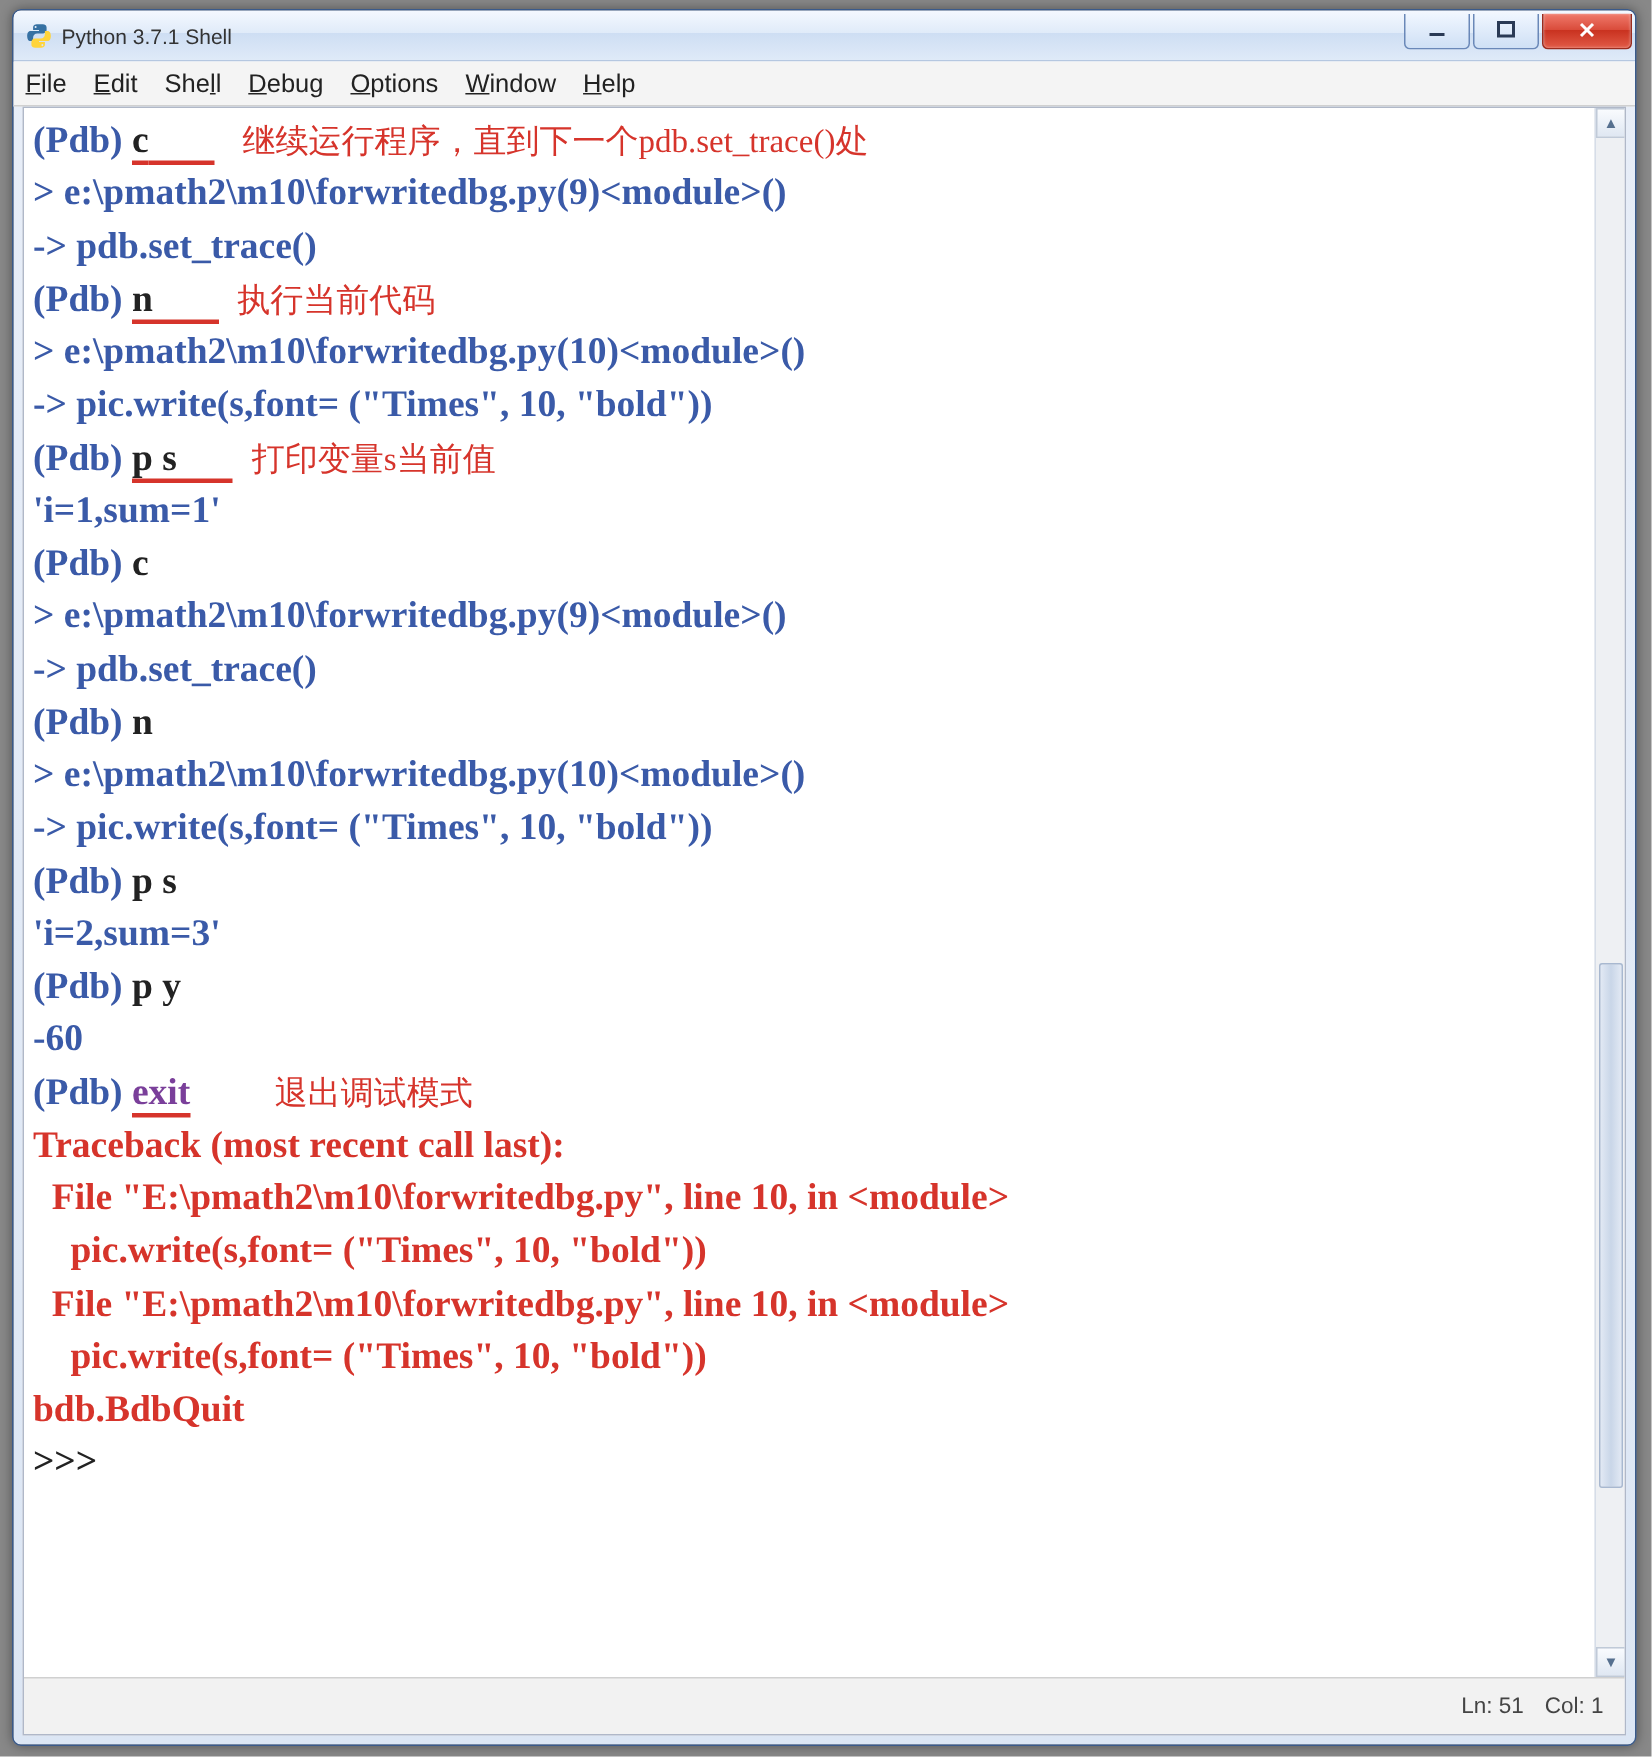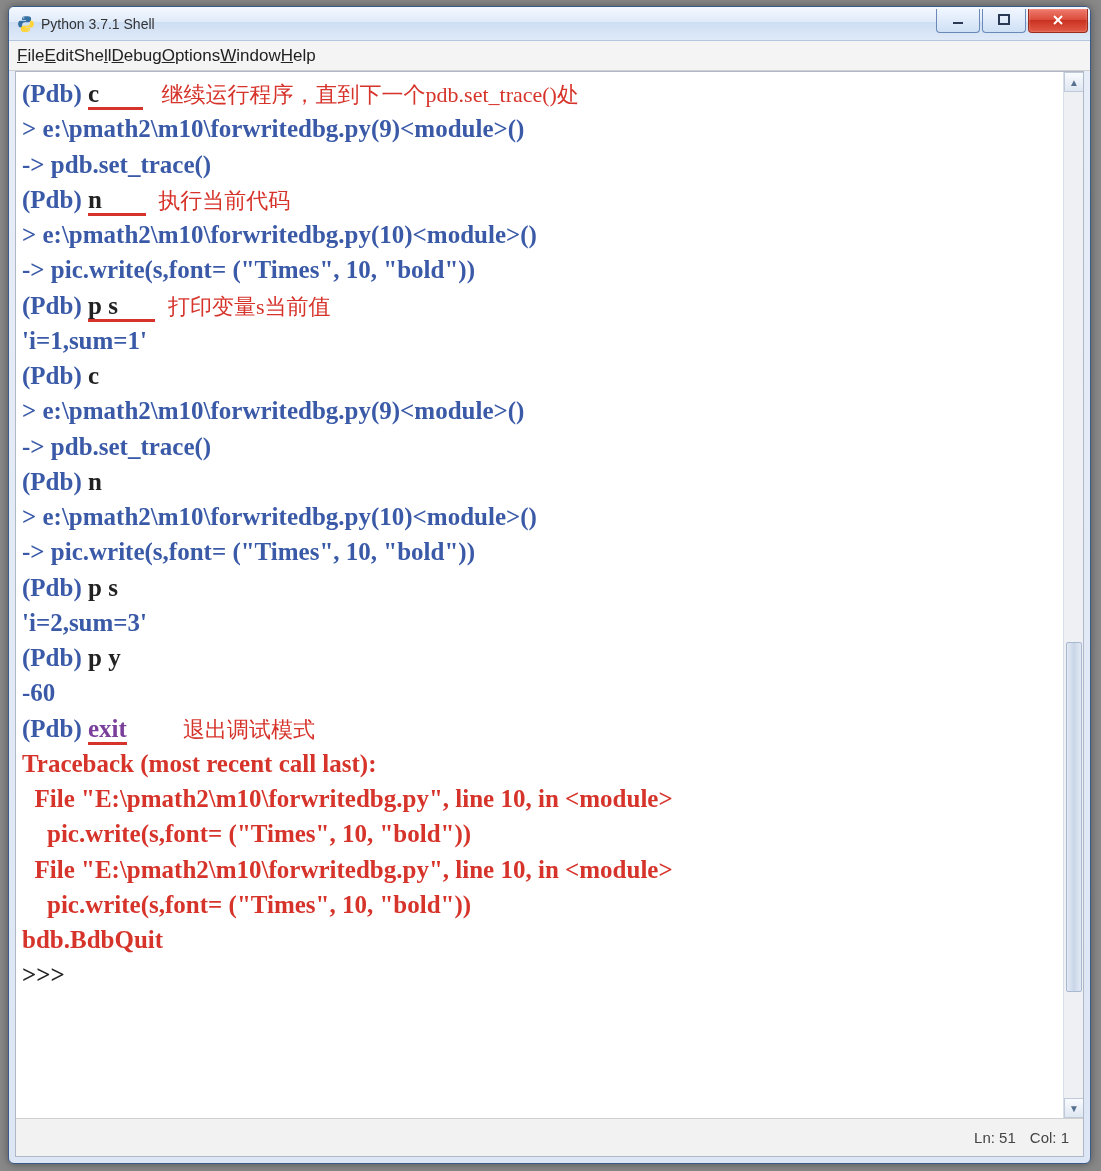--- a/index.html
+++ b/index.html
@@ -56,20 +56,21 @@
     color: #fff;
     box-shadow: inset 0 0 2px rgba(255,255,255,0.5);
   }
   .win-btn svg { display:block; }
   .menubar {
     height: 30px;
     background: #f4f4f4;
     display: flex;
     align-items: center;
     padding: 0 8px;
+    gap: 18px;
     font-size: 17px;
     color: #222;
     border-bottom: 1px solid #d0d0d0;
   }
   .menubar .menu-item { cursor: default; }
   .menubar .menu-item .ul { text-decoration: underline; }
   .client {
     flex: 1;
     background: #fff;
     margin: 0 6px 6px 6px;

